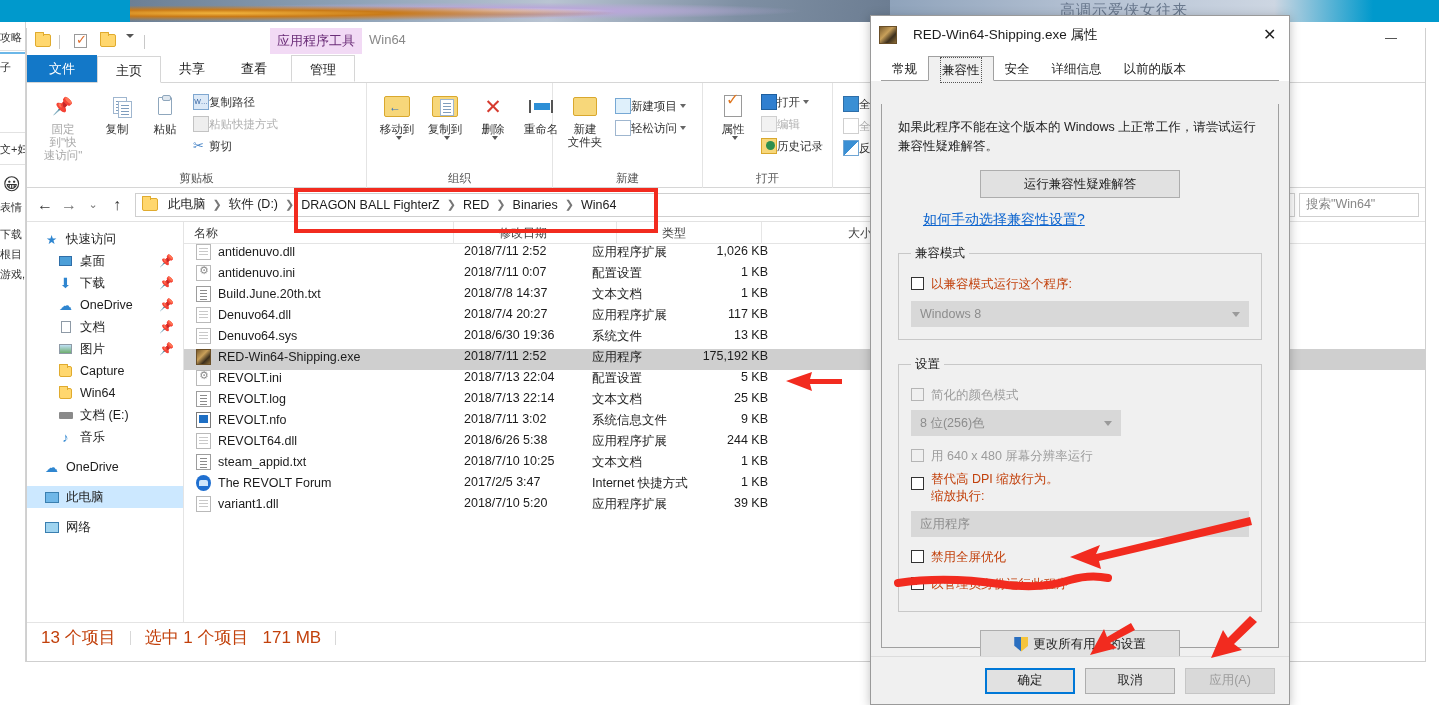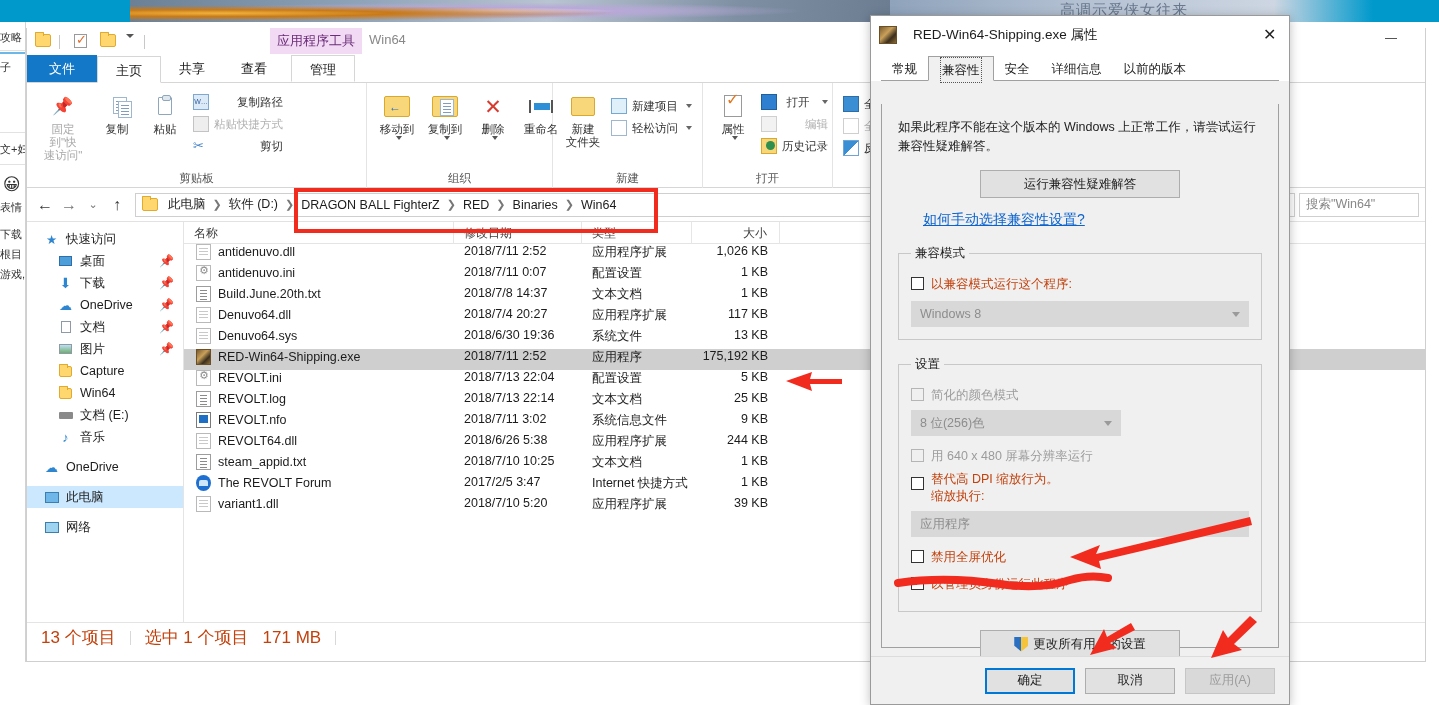--- a/index.html
+++ b/index.html
@@ -71,21 +71,21 @@
   .tab.ctx { background:#fff; border:1px solid #d6d6d6; border-bottom:1px solid #fff; color:#222; }
 
   
   .ribbon { height:105px; background:#fff; border-bottom:1px solid #d6d6d6; display:flex; position:relative; }
   .rgroup { position:relative; height:105px; display:flex; flex-direction:column; border-right:1px solid #e4e4e4; padding:4px 6px 0 6px; }
   .rgroup .gl { position:absolute; bottom:2px; left:0; width:100%; text-align:center; font-size:11.5px; color:#555; }
   .rrow { display:flex; align-items:flex-start; }
   .bigbtn { width:auto; min-width:48px; padding:2px 6px; display:flex; flex-direction:column; align-items:center; font-size:11.5px; color:#333; line-height:13px; text-align:center; }
   .bigbtn .glyph { height:34px; display:flex; align-items:center; justify-content:center; }
   .smallcol { display:flex; flex-direction:column; justify-content:center; padding-top:4px; }
-  .smallbtn { display:flex; align-items:center; gap:5px; font-size:11.5px; color:#333; padding:2px 4px; height:22px; white-space:nowrap;justify-content:space-between; }
+  .smallbtn { display:flex; align-items:center; font-size:11.5px; color:#333; padding:2px 4px; height:22px; white-space:nowrap; }
   .smallbtn.dim { color:#b0b0b0; }
   .ico16 { width:16px; height:16px; flex:none; position:relative; }
   .tri { width:0;height:0;border-left:3.5px solid transparent;border-right:3.5px solid transparent;border-top:4px solid #555;margin-left:3px; }
   .tri.small { border-top-color:#666; }
 
   
   .doc { width:14px;height:17px;background:#fff;border:1px solid #9fb6cf;position:relative; }
   .doc.lines:after { content:""; position:absolute; left:2px; top:3px; right:2px; height:1px; background:#7f9dbd;
     box-shadow:0 3px 0 #7f9dbd,0 6px 0 #7f9dbd,0 9px 0 #7f9dbd; }
   .clip { width:14px;height:18px;background:#fff;border:1px solid #8fa7bd;border-radius:1px;position:relative; }
@@ -110,21 +110,21 @@
   .main { display:flex; height:400px; }
   .navpane { width:157px; background:#fff; border-right:1px solid #e4e4e4; padding-top:6px; font-size:12.5px; overflow:hidden; position:relative; }
   .navitem { height:22px; display:flex; align-items:center; gap:6px; padding-left:16px; color:#1c1c1c; position:relative; }
   .navitem.sel { background:#cce8ff; }
   .navitem.ind1 { padding-left:30px; }
   .navitem .pinr { position:absolute; right:9px; color:#9aa6b2; font-size:12px; }
   .navitem .glyphc { width:17px; display:flex; align-items:center; justify-content:center; }
 
   
   .listpane { flex:1; background:#fff; position:relative; }
-  .colhead { height:22px; display:flex; align-items:center; border-bottom:1px solid #e4e4e4; font-size:12px; color:#3c3c3c; }
+  .colhead { height:22px; display:flex; align-items:center; border-bottom:1px solid #e4e4e4; font-size:12px; color:#3c3c3c;gap:35px; }
   .colhead div { padding-left:10px; border-right:1px solid #e6e6e6; height:22px; line-height:22px; }
   .c-name { width:270px; }
   .c-date { width:128px; }
   .c-type { width:110px; }
   .c-size { width:88px; text-align:right; padding-right:12px; padding-left:0 !important; }
   .frow { height:21px; display:flex; align-items:flex-start; font-size:12.5px; color:#1c1c1c; }
   .frow.sel { background:#cfcfcf; }
   .frow .fn { width:270px; display:flex; align-items:center; gap:7px; padding-left:12px; overflow:hidden; white-space:nowrap; }
   .frow .fd { width:128px; padding-left:10px; color:#1c1c1c; }
   .frow .ft { width:110px; padding-left:10px; }

